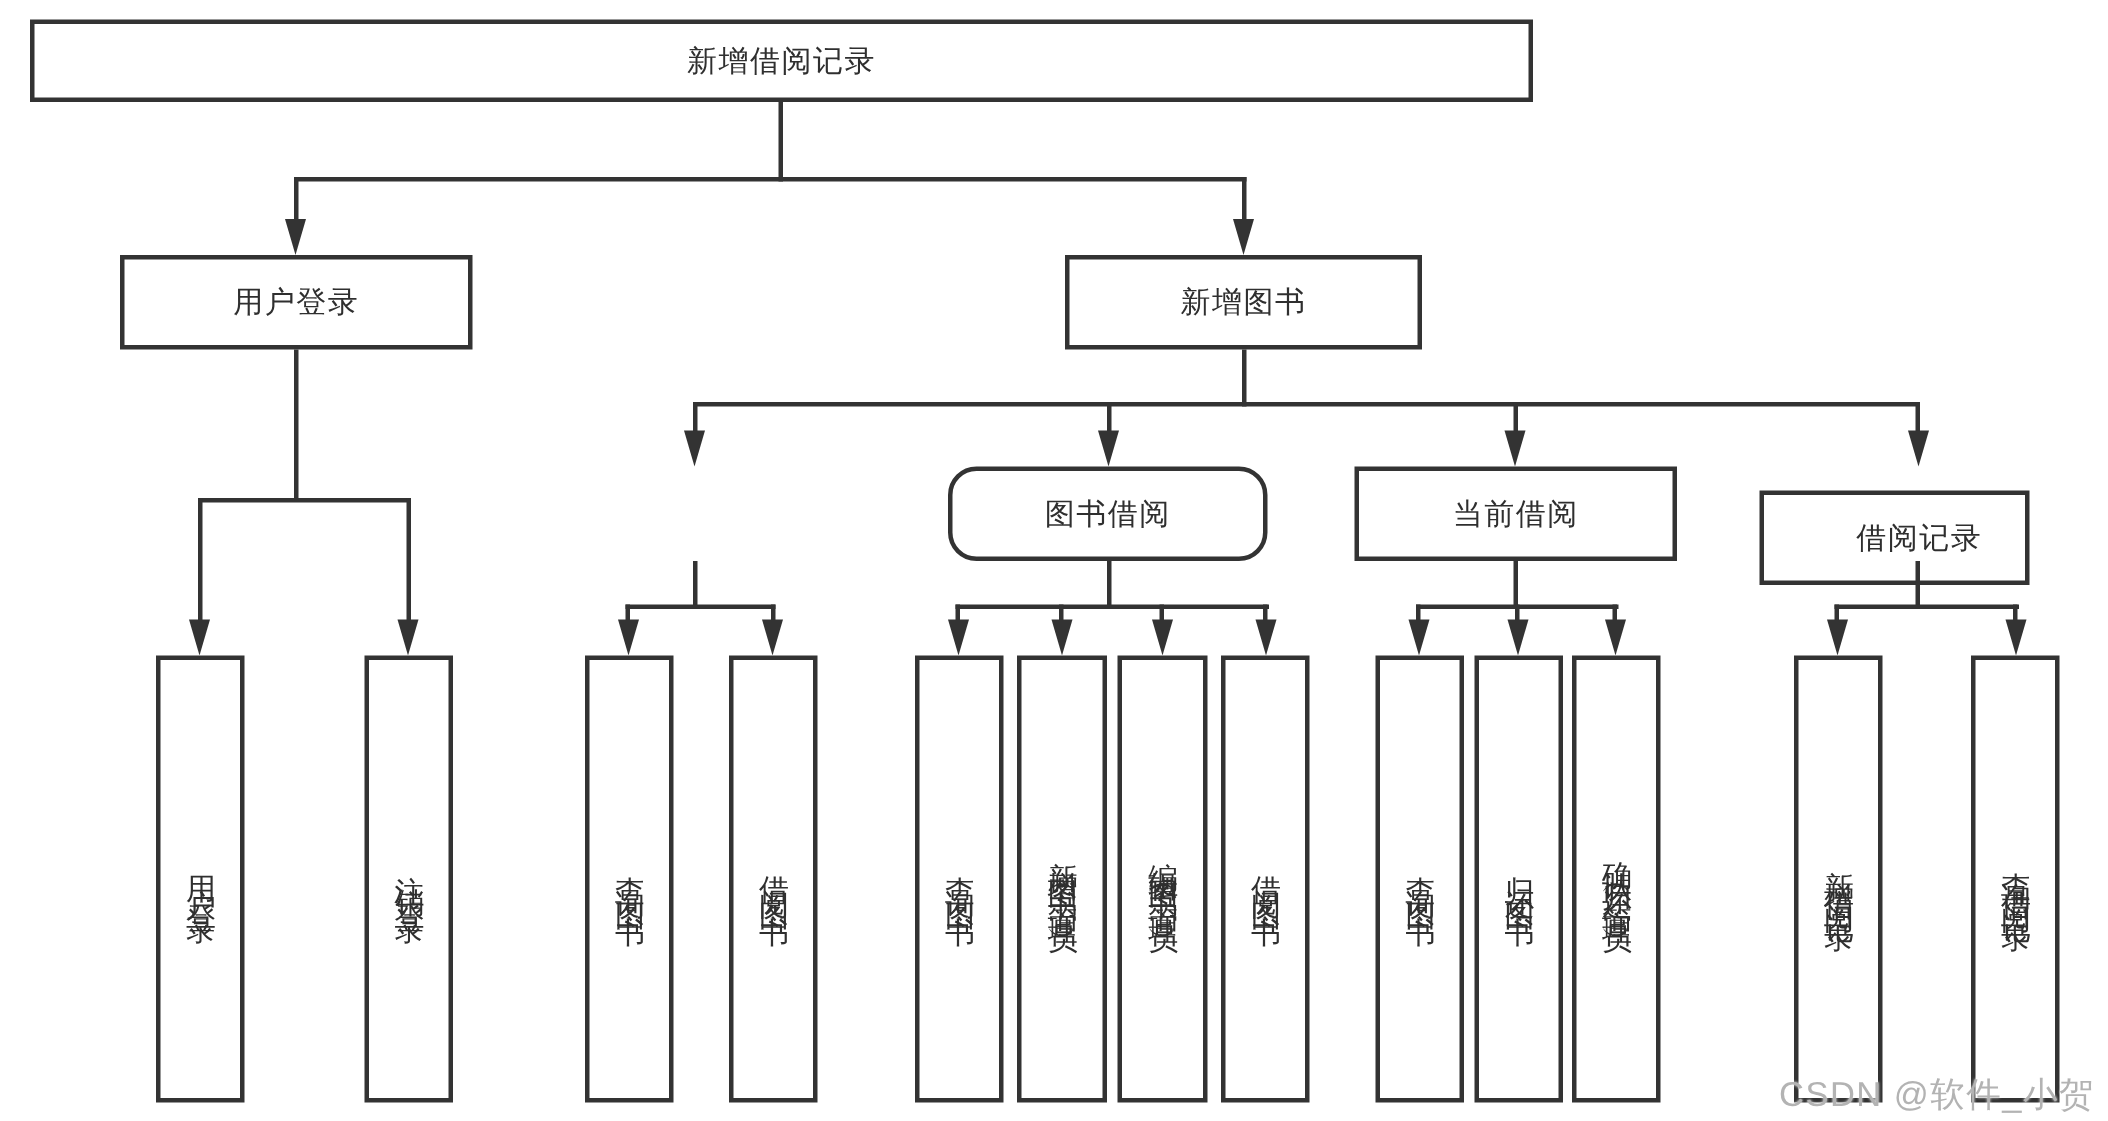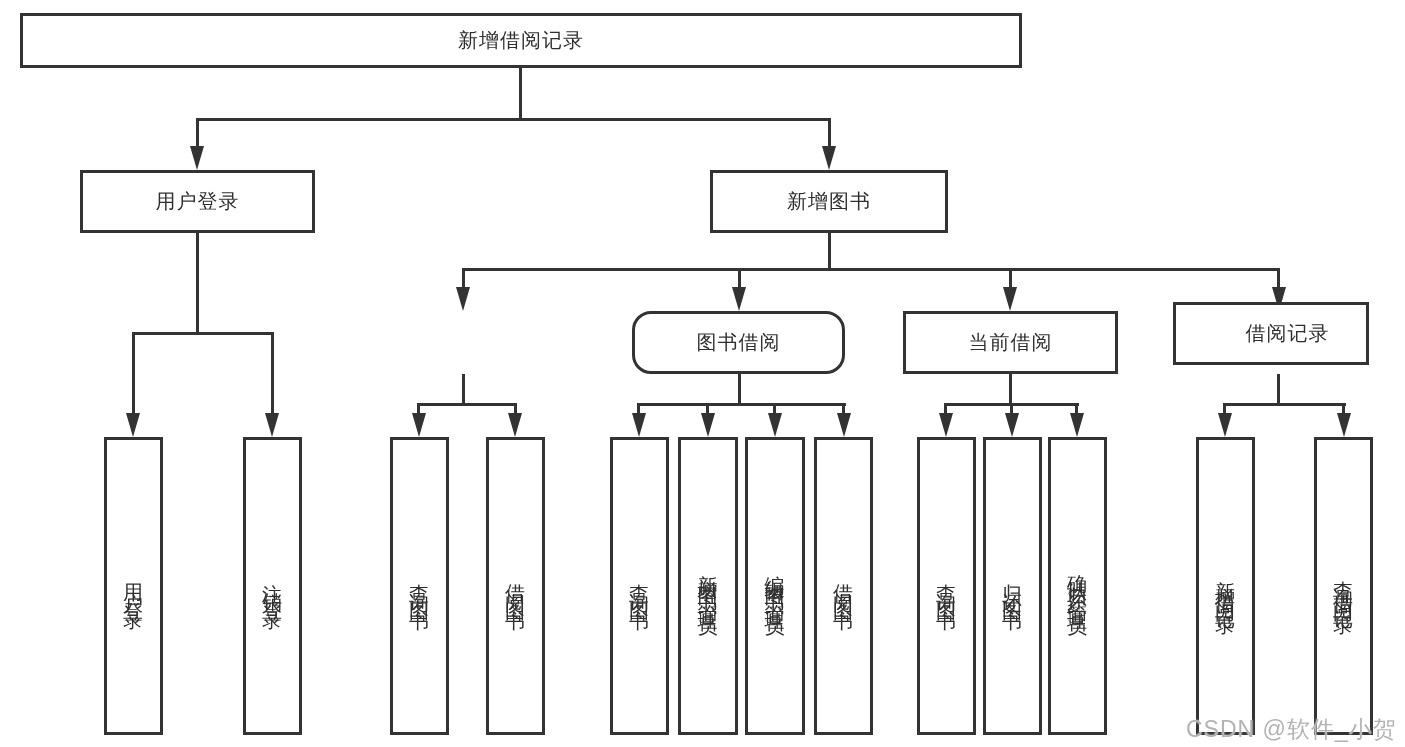--- a/index.html
+++ b/index.html
@@ -70,21 +70,21 @@
   <div class="arrow" style="left:732px;top:287px;"></div>
   <div class="arrow" style="left:1003px;top:287px;"></div>
   <div class="arrow" style="left:1272px;top:287px;"></div>
 
   <div class="box" style="left:632px;top:311px;width:213px;height:63px;border-radius:19px;">
     <span>图书借阅</span>
   </div>
   <div class="box" style="left:903px;top:311px;width:215px;height:63px;">
     <span>当前借阅</span>
   </div>
-  <div class="box" style="left:1173px;top:302px;width:196px;height:63px;padding-left:33px;">
+  <div class="box" style="left:1173px;top:327px;width:180px;height:63px;padding-left:33px;">
     <span>借阅记录</span>
   </div>
 
   <div class="vl" style="left:462px;top:374px;width:3px;height:32px;"></div>
   <div class="hl" style="left:417px;top:403px;width:100px;height:3px;"></div>
   <div class="vl" style="left:417px;top:403px;width:3px;height:12px;"></div>
   <div class="vl" style="left:514px;top:403px;width:3px;height:12px;"></div>
   <div class="arrow" style="left:412px;top:413px;"></div>
   <div class="arrow" style="left:508px;top:413px;"></div>
 

